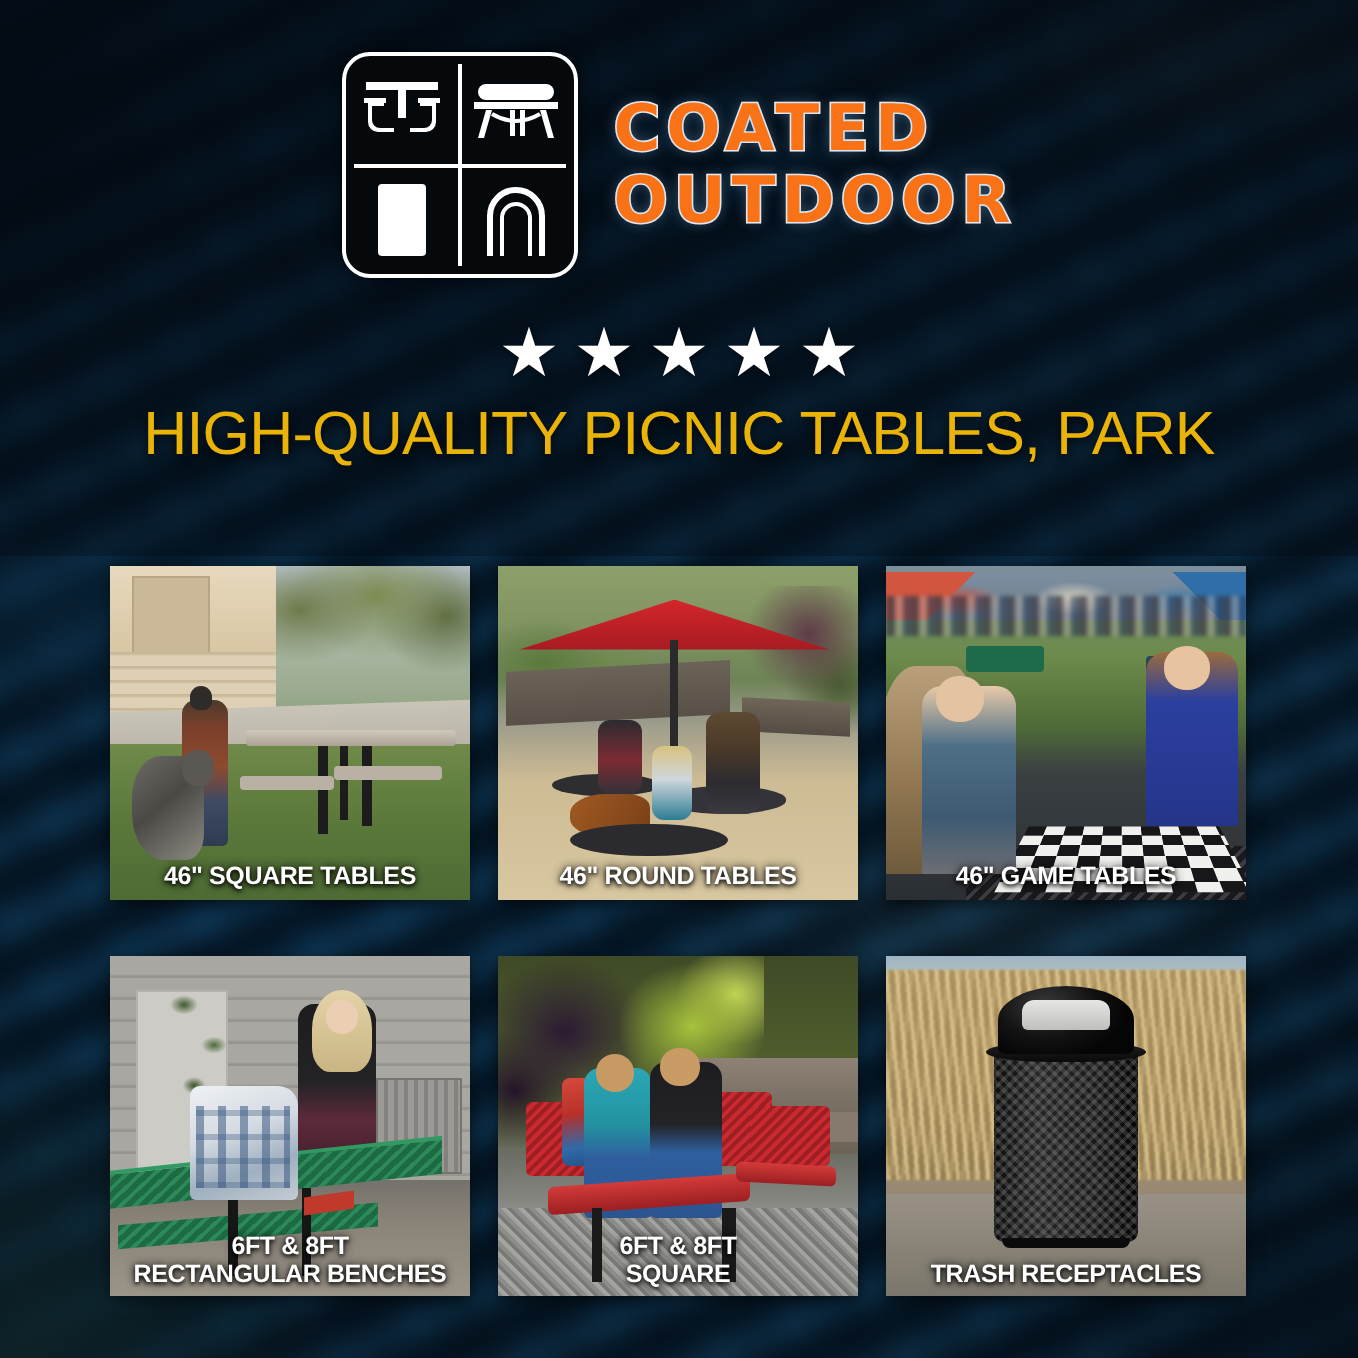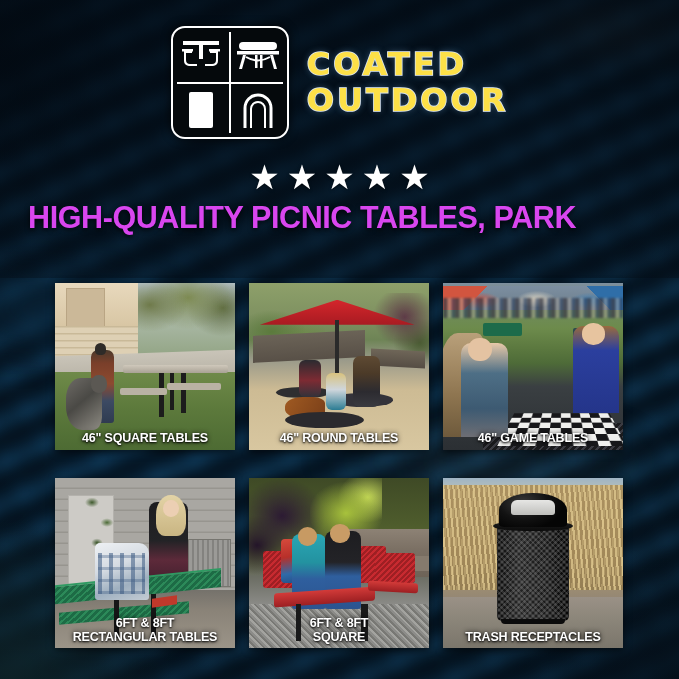--- a/index.html
+++ b/index.html
@@ -88,41 +88,41 @@
   .q-bl { left:0; bottom:0; } .q-br { right:0; bottom:0; }
 
   
   .logo-words { display:flex; flex-direction:column; gap:1px; }
   .logo-words .wl {
     font-family:"DejaVu Sans", sans-serif;
     font-weight:700;
     font-size:32px;
     line-height:35px;
     letter-spacing:3px;
-    color:#fde047;
+    color:#f97316;
     -webkit-text-stroke:1.6px #f2f5f8;
     paint-order:stroke fill;
     text-shadow:0 0 7px rgba(120,170,220,0.45);
     white-space:nowrap;
   }
 
   
   .stars {
     position:absolute; left:0; right:0; top:160px;
     display:flex; justify-content:center; gap:7px;
   }
   .star { color:#ffffff; font-size:34px; line-height:34px; text-shadow:0 1px 3px rgba(0,0,0,0.6); }
 
   
   .headline {
     position:absolute; left:28px; right:28px; top:201px;
-    text-align:left;
-    color:#d946ef;
+    text-align:center;
+    color:#eab308;
     font-family:"Liberation Sans", sans-serif;
-    font-weight:700;
+    font-weight:400;
     font-size:30.5px;
     line-height:33px;
     letter-spacing:-0.4px;
     text-shadow:0 2px 5px rgba(0,0,0,0.75);
   }
   .headline .ln { display:block; }
   .headline .ln2 { font-size:30.5px; }
 
   
   .grid {
@@ -489,21 +489,21 @@
           <div class="s4-face"></div>
         <div class="s4-benchL"></div>
         <div class="s4-tabletop"></div>
         <div class="s4-tlegs"></div>
         <div class="s4-bag"></div>
           <div class="s4-bagpat"></div>
           <div class="s4-red"></div>
       </div>
       <div class="caption two">
         <span class="cl">6FT &amp; 8FT</span>
-        <span class="cl">RECTANGULAR TABLES</span>
+        <span class="cl">RECTANGULAR BENCHES</span>
       </div>
     </div>
 
     <div class="tile">
       <div class="scene">
         <div class="s5-bg"></div>
           <div class="s5-dark"></div>
           <div class="s5-bright"></div>
         <div class="s5-fence"></div>
           <div class="s5-fence2"></div>

